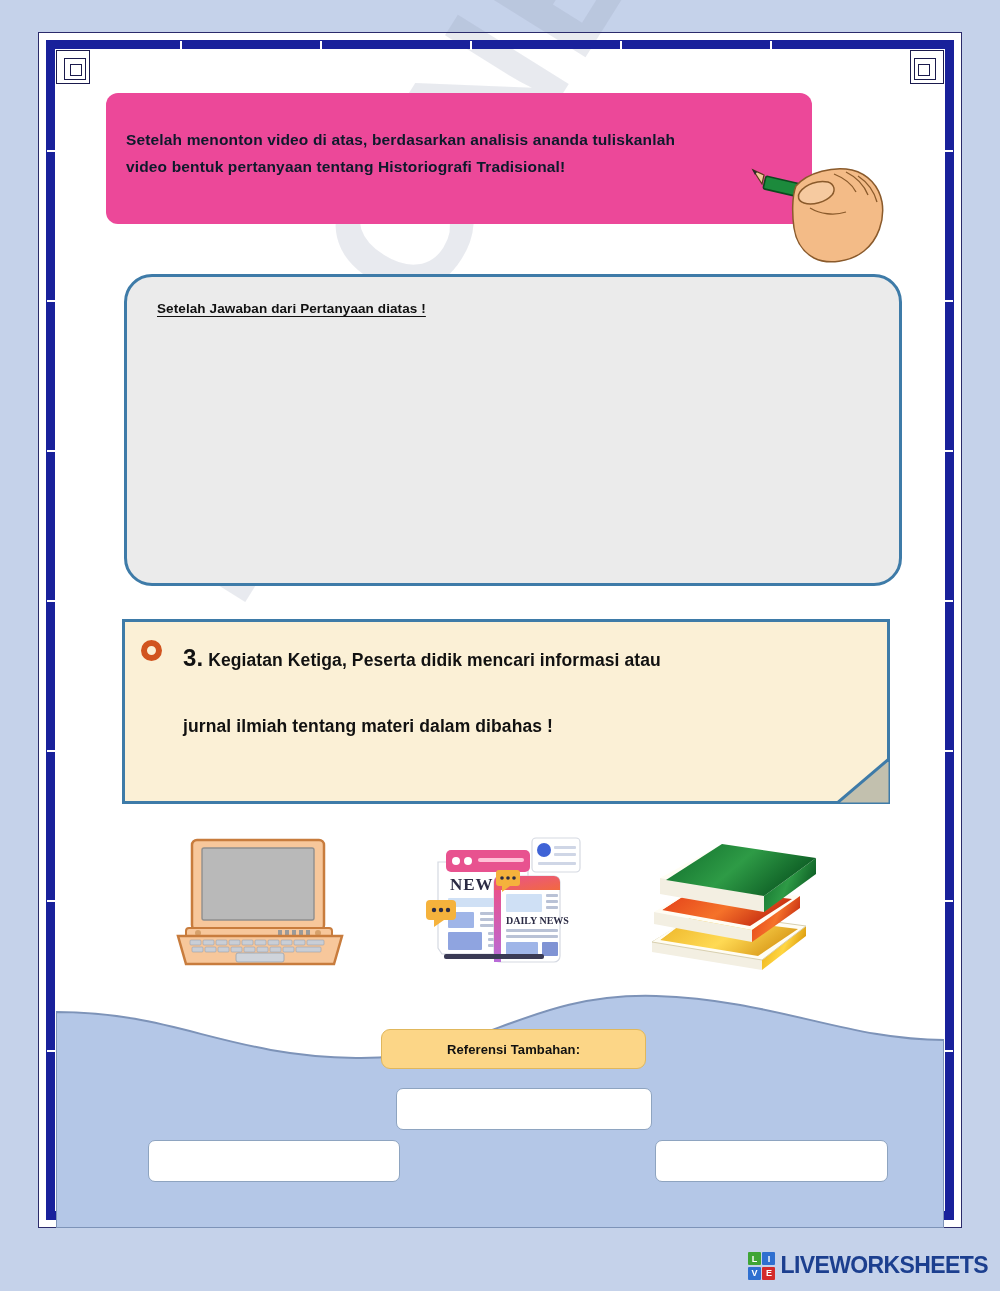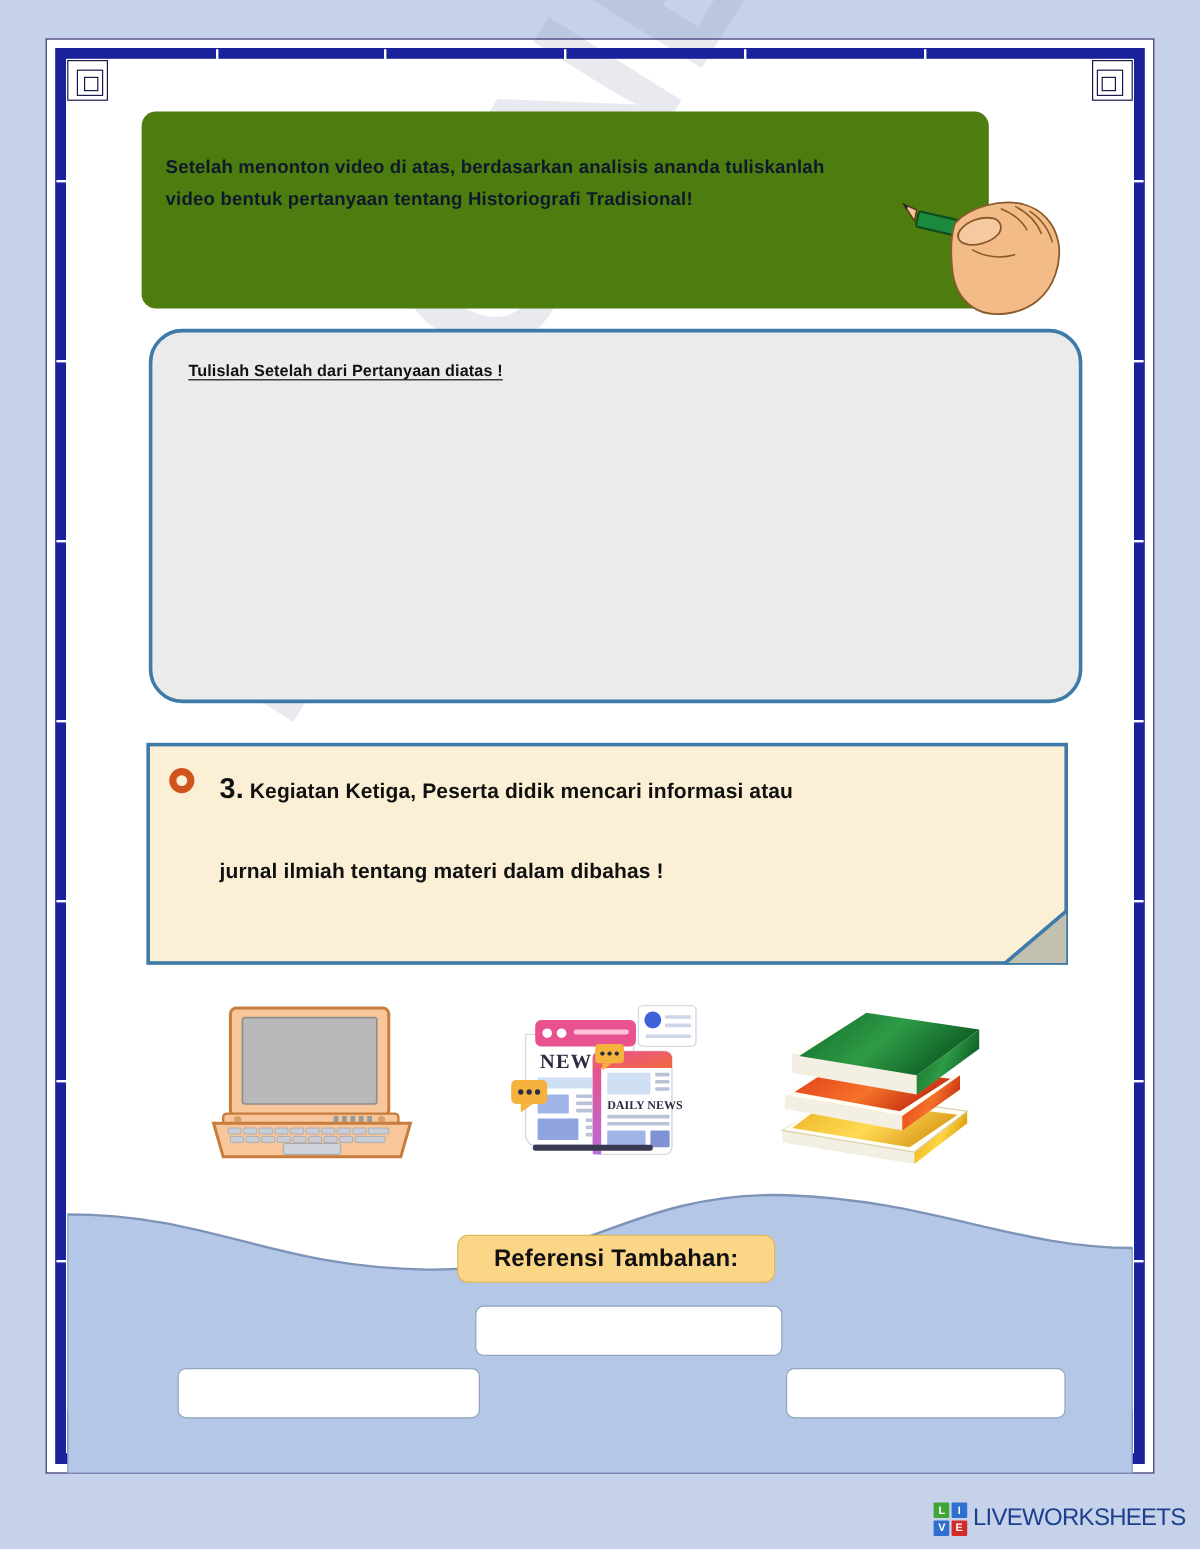--- a/index.html
+++ b/index.html
@@ -60,22 +60,22 @@
     color:rgba(150,160,180,0.22);
     transform:rotate(-58deg);
     transform-origin:left top;
     white-space:nowrap;
     pointer-events:none;
     font-family:"Liberation Sans", sans-serif;
   }
 
   
   .callout-blue{
-    position:absolute;left:118px;top:93px;width:706px;height:164px;
-    background:#4d7c0f;
+    position:absolute;left:106px;top:93px;width:706px;height:131px;
+    background:#ec4899;
     border-radius:12px;
     box-sizing:border-box;
     padding:34px 42px 0 20px;
   }
   .callout-blue p{
     margin:0;
     color:#0d1a2b;
     font-size:15.5px;
     font-weight:bold;
     line-height:1.72;
@@ -143,21 +143,21 @@
   
   .ref-chip{
     position:absolute;left:381px;top:1029px;width:265px;height:40px;
     background:#fcd687;
     border:1px solid #e0b75c;
     border-radius:9px;
     display:flex;align-items:center;justify-content:center;
     box-sizing:border-box;
   }
   .ref-chip span{
-    font-size:20px;font-weight:bold;color:#111;letter-spacing:.1px;
+    font-size:13px;font-weight:bold;color:#111;letter-spacing:.1px;
   }
   .blank{
     position:absolute;
     background:#ffffff;
     border:1px solid #8ea4c0;
     border-radius:7px;
     box-sizing:border-box;
     font-family:"Liberation Sans", sans-serif;
     font-size:14px;
     color:#111;
@@ -177,21 +177,21 @@
     display:grid;grid-template-columns:13px 13px;grid-template-rows:13px 13px;
     gap:1.5px;
   }
   .lw-cell{
     display:flex;align-items:center;justify-content:center;
     font-size:9px;font-weight:bold;color:#ffffff;
     font-family:"Liberation Sans", sans-serif;
     border-radius:1px;
   }
   .lw-word{
-    font-size:20px;font-weight:normal;color:#1c3f8f;
+    font-size:23px;font-weight:bold;color:#1c3f8f;
     letter-spacing:-0.6px;
     font-family:"Liberation Sans", sans-serif;
   }
 </style>
 </head>
 <body>
 
 <div id="page">
 
   <div class="sheet-white"></div>
@@ -268,21 +268,21 @@
       <g fill="none" stroke="#8a5a2b" stroke-width="1.3">
         <path d="M86 26 C96 30 104 36 108 44"></path>
         <path d="M98 24 C108 29 116 37 120 47"></path>
         <path d="M110 28 C119 34 126 43 129 54"></path>
         <path d="M62 60 C72 66 86 68 98 64"></path>
       </g>
     </svg>
   </div>
 
   <div class="answer-box">
-    <div class="answer-label">Tulislah Setelah dari Pertanyaan diatas !</div>
+    <div class="answer-label">Setelah Jawaban dari Pertanyaan diatas !</div>
   </div>
 
   <div class="note-cream">
     <div class="ring-icon"></div>
     <p class="ntext">
       <span class="num">3.</span>
       <span>Kegiatan Ketiga, Peserta didik mencari informasi atau</span><br>
       <br>
       <span>jurnal ilmiah tentang materi dalam dibahas !</span>
     </p>

